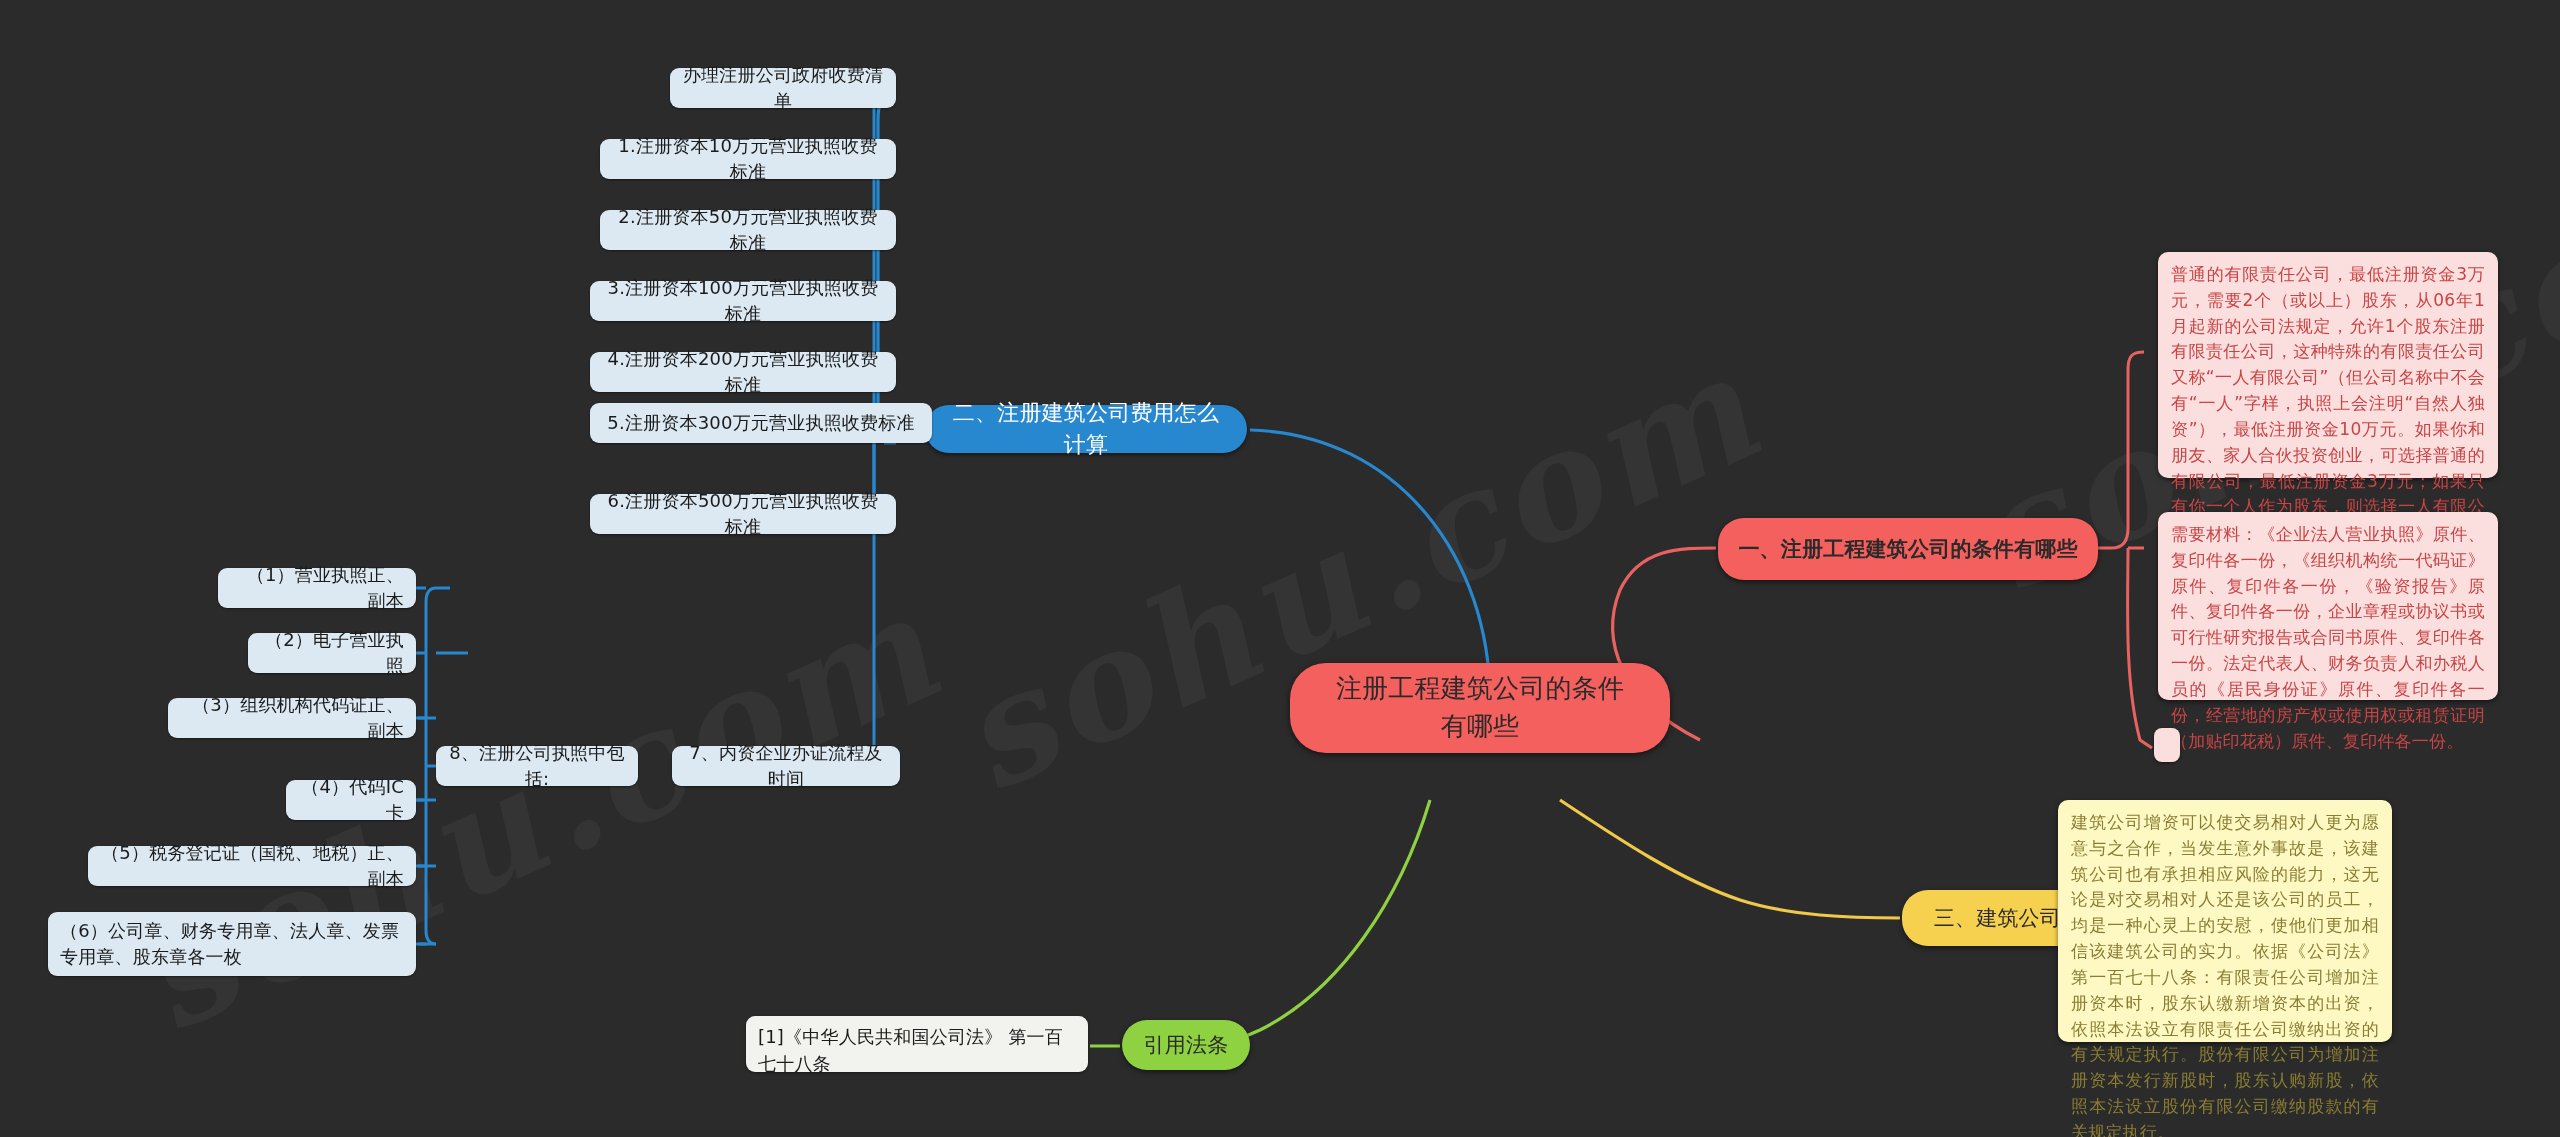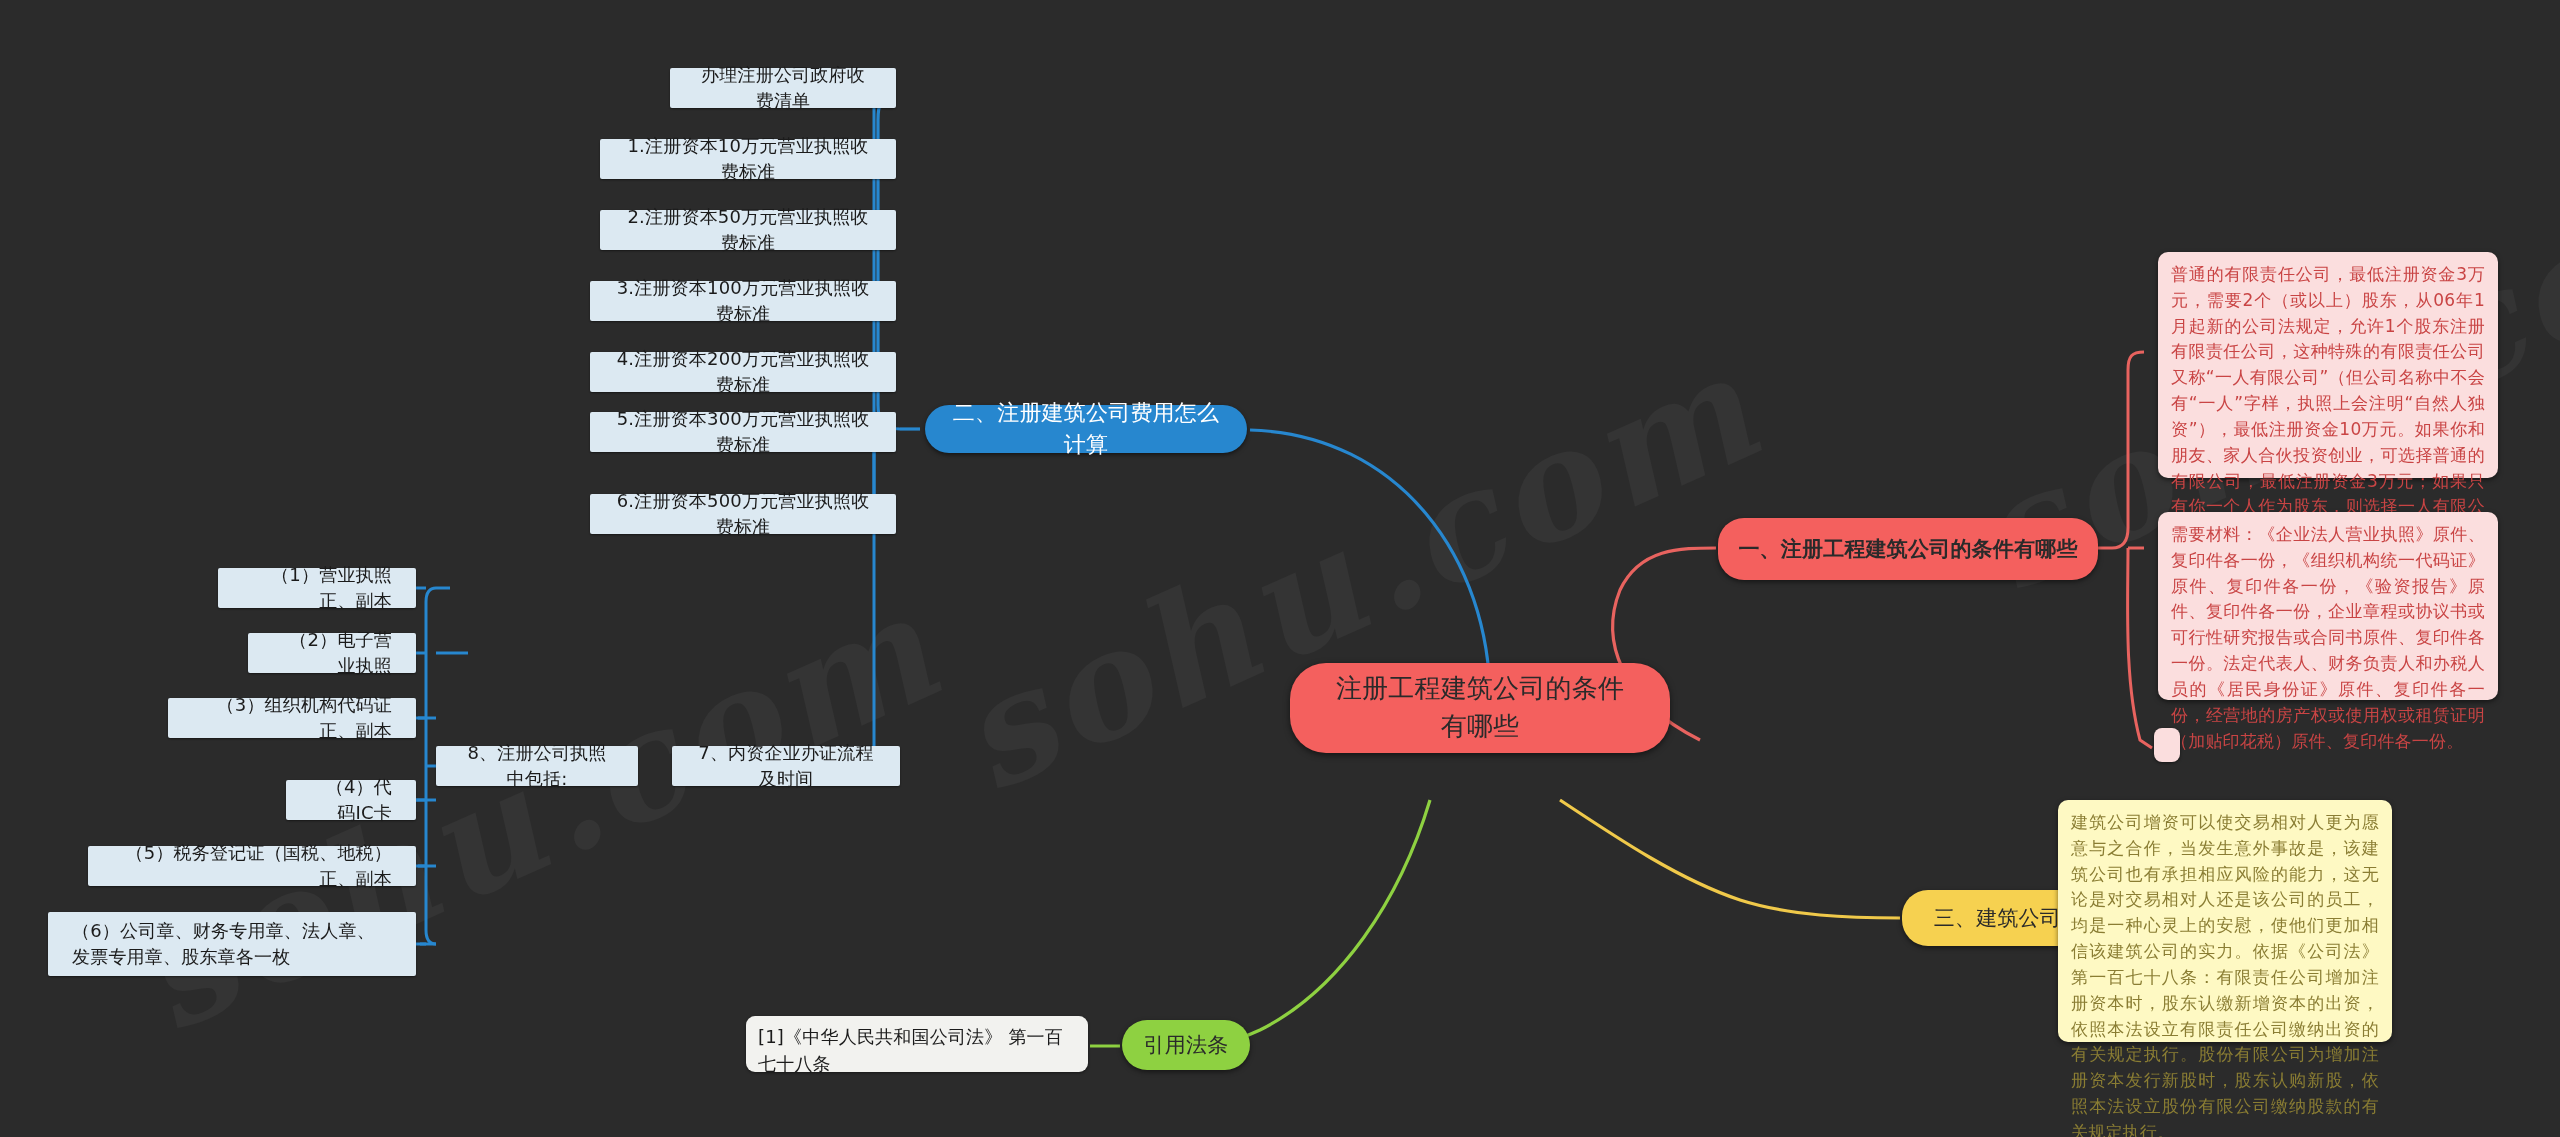--- a/index.html
+++ b/index.html
@@ -6,22 +6,22 @@
   body{width:2560px;height:1137px;overflow:hidden;
        font-family:"DejaVu Sans","Liberation Sans",sans-serif;}
   #stage{position:relative;width:2560px;height:1137px;background:#2b2b2b;}
   svg.links{position:absolute;left:0;top:0;width:2560px;height:1137px;pointer-events:none;}
 
   .node{position:absolute;box-sizing:border-box;display:flex;align-items:center;
         line-height:1.45;letter-spacing:.2px;}
   .node .txt{display:block;width:100%;}
 
   
-  .leaf{background:#dce9f2;color:#1b1b1b;border-radius:2px;
-        padding:6px 24px;font-size:18px;
+  .leaf{background:#dce9f2;color:#1b1b1b;border-radius:9px;
+        padding:6px 12px;font-size:18px;
         box-shadow:0 1px 2px rgba(0,0,0,.45);}
   .leaf.center{justify-content:center;text-align:center;}
   .leaf.right{justify-content:flex-end;text-align:right;}
 
   
   .blue{background:#2787cf;color:#ffffff;border-radius:24px;
         padding:9px 18px;font-size:22px;justify-content:center;text-align:center;
         box-shadow:0 2px 4px rgba(0,0,0,.5);}
 
   
@@ -167,21 +167,21 @@
   </div>
   <div class="node leaf center" style="left:600px;top:210px;width:296px;height:40px;">
     <span class="txt">2.注册资本50万元营业执照收费标准</span>
   </div>
   <div class="node leaf center" style="left:590px;top:281px;width:306px;height:40px;">
     <span class="txt">3.注册资本100万元营业执照收费标准</span>
   </div>
   <div class="node leaf center" style="left:590px;top:352px;width:306px;height:40px;">
     <span class="txt">4.注册资本200万元营业执照收费标准</span>
   </div>
-  <div class="node leaf center" style="left:590px;top:412px;width:306px;height:40px;">
+  <div class="node leaf center" style="left:590px;top:403px;width:342px;height:40px;">
     <span class="txt">5.注册资本300万元营业执照收费标准</span>
   </div>
   <div class="node leaf center" style="left:590px;top:494px;width:306px;height:40px;">
     <span class="txt">6.注册资本500万元营业执照收费标准</span>
   </div>
 
   <div class="node leaf center" style="left:672px;top:746px;width:228px;height:40px;">
     <span class="txt">7、内资企业办证流程及时间</span>
   </div>
 

